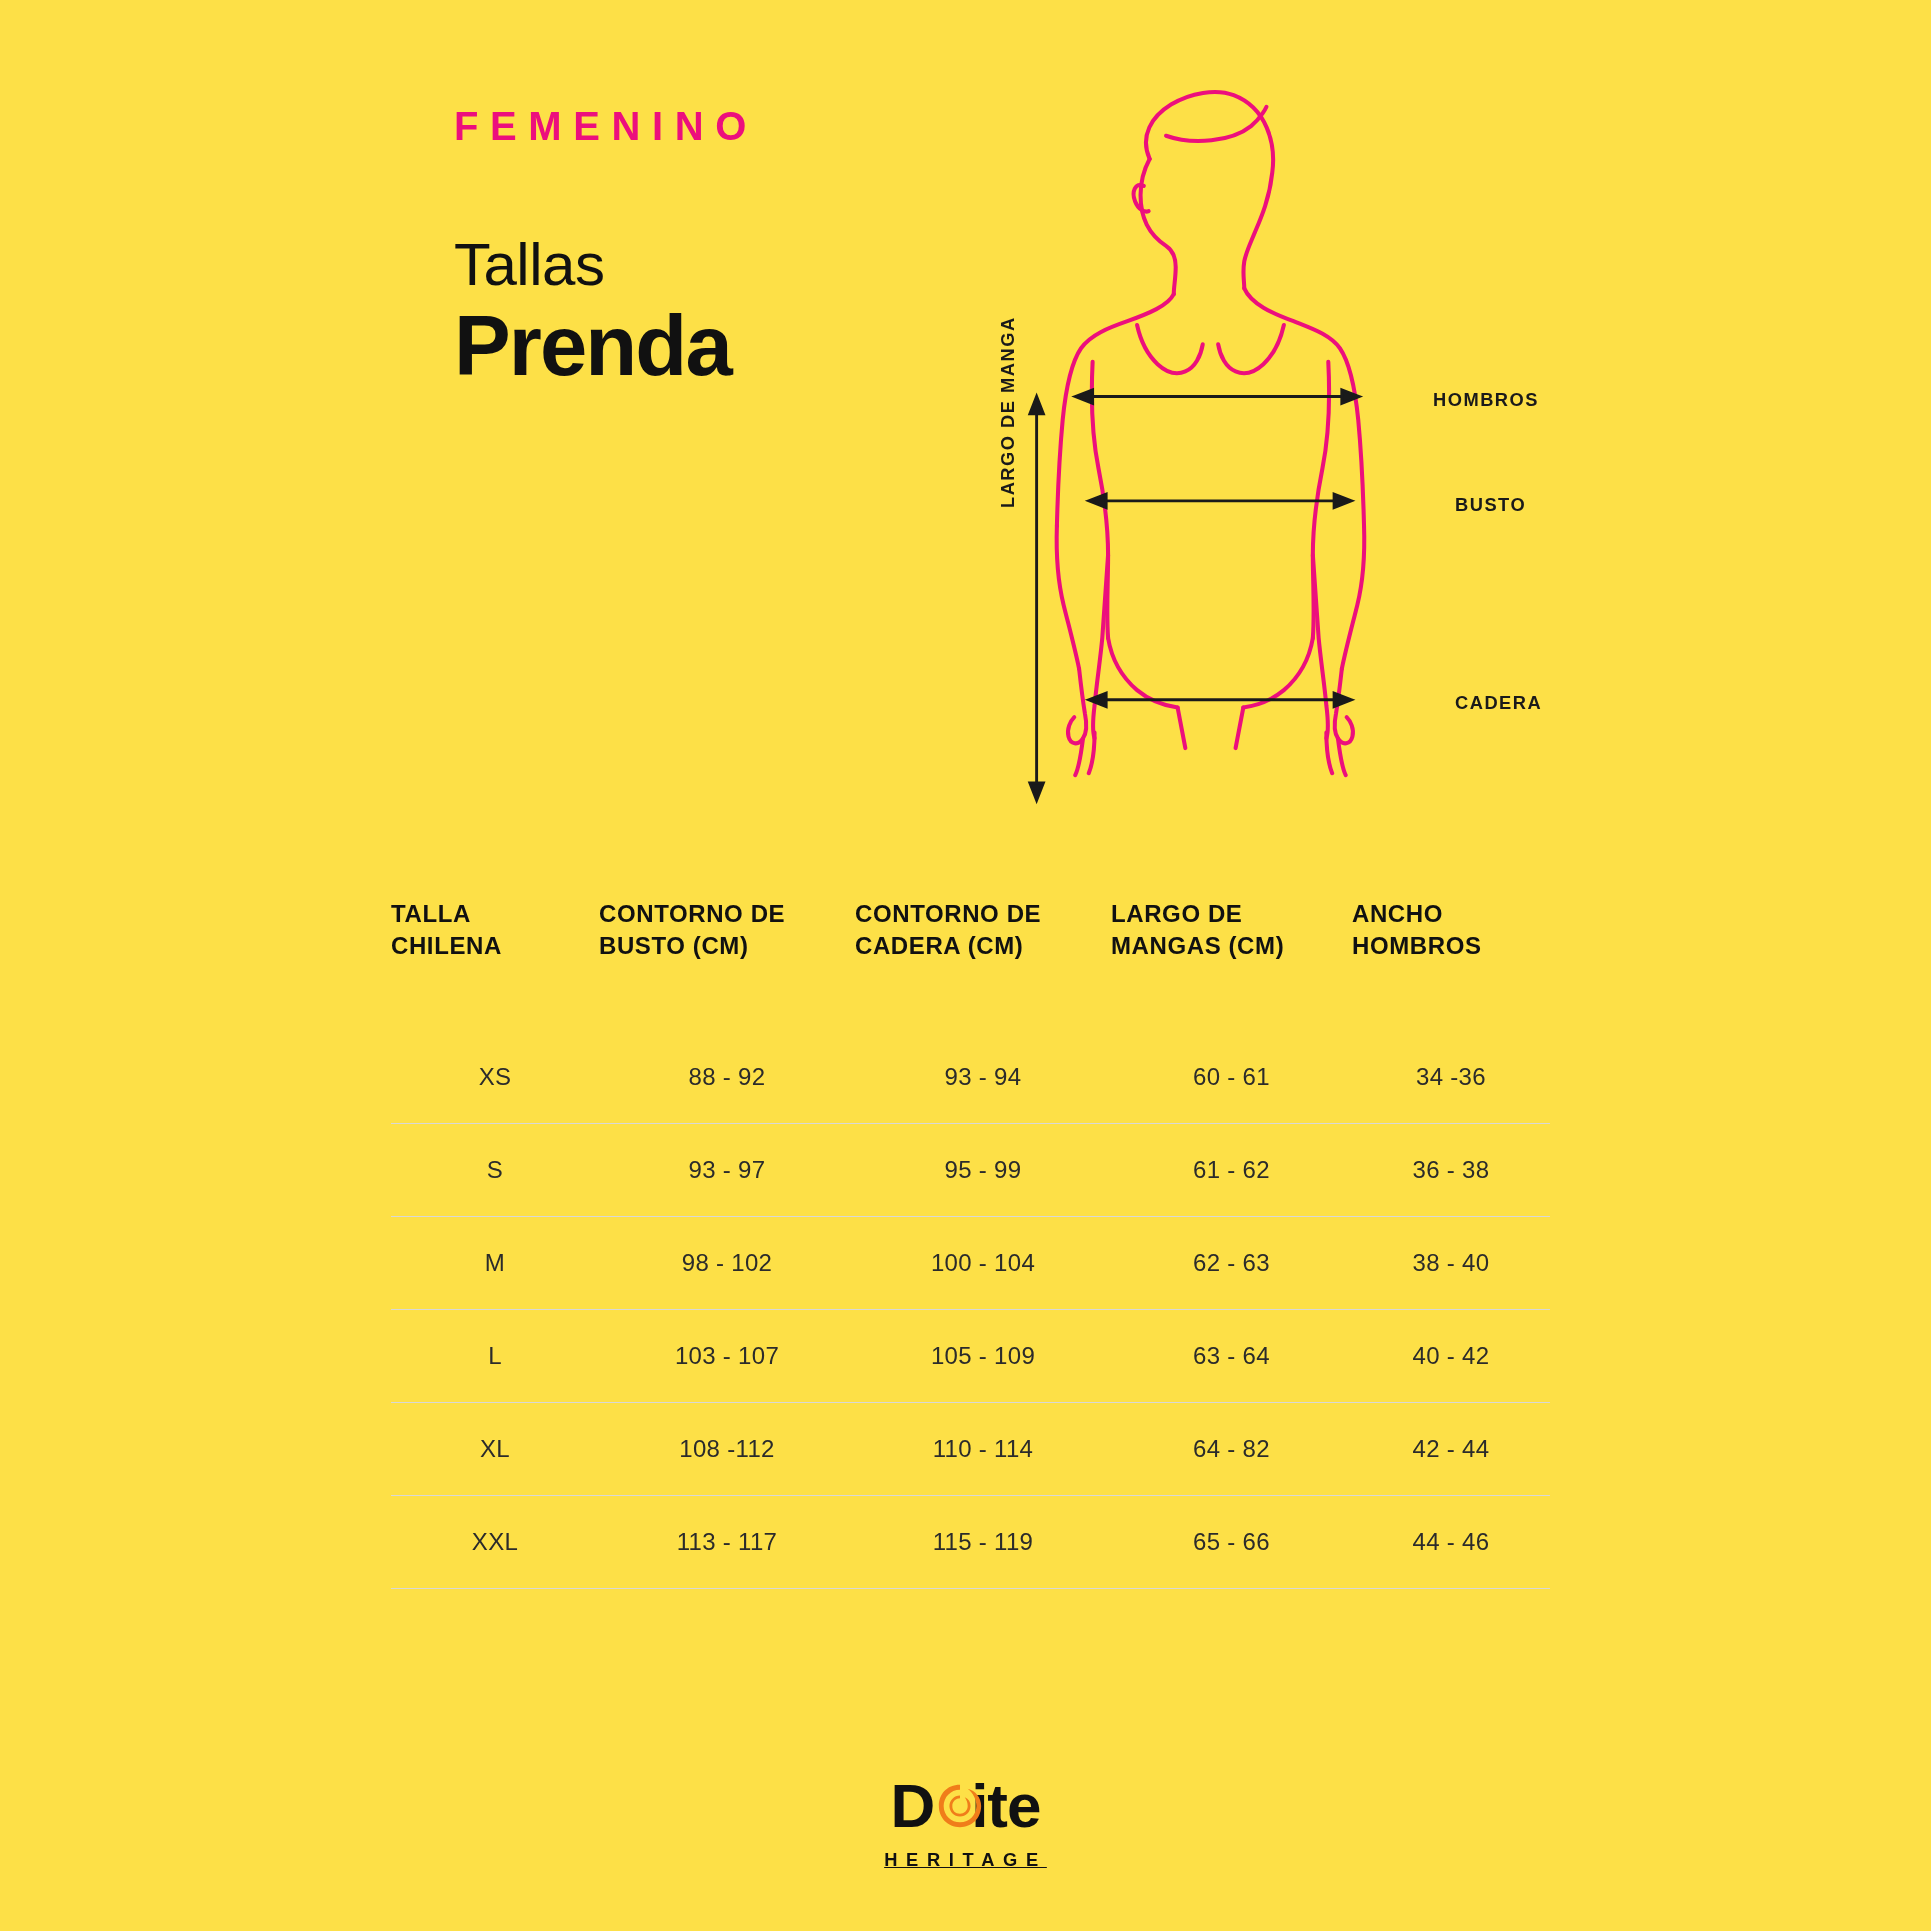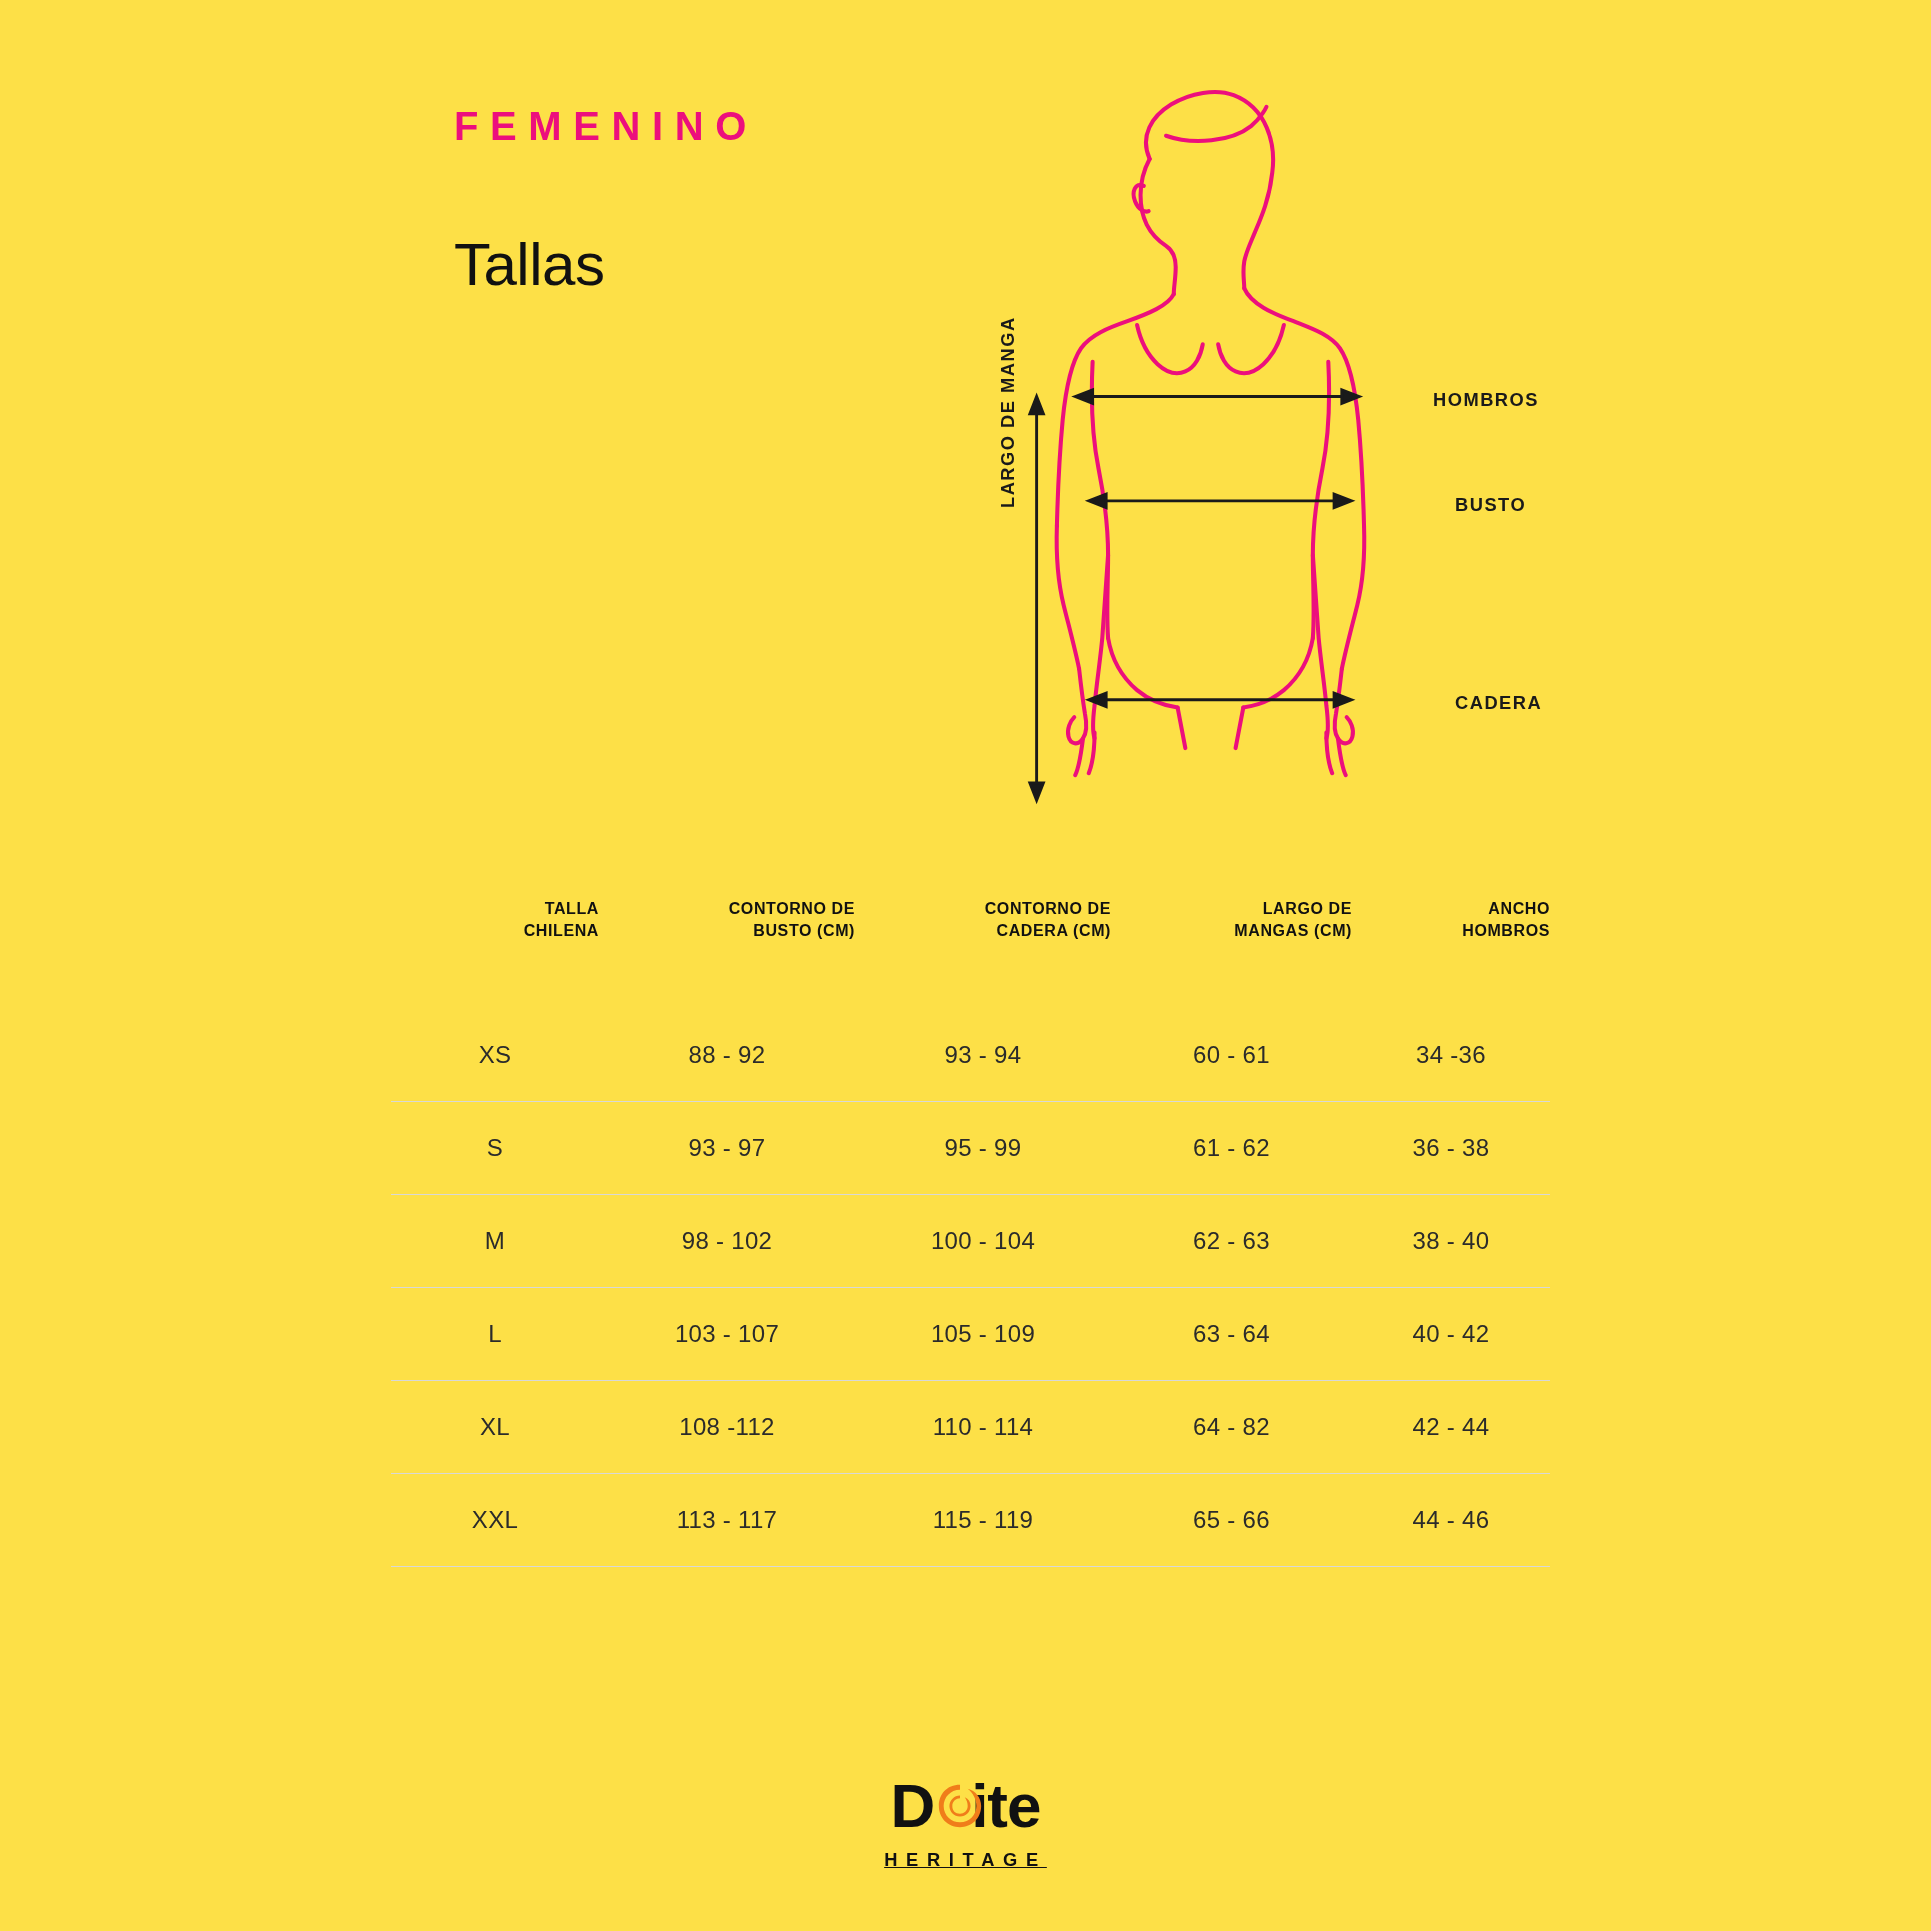--- a/index.html
+++ b/index.html
@@ -96,26 +96,26 @@
     left: 391px;
     top: 898px;
     width: 1159px;
   }
   table.size-table {
     border-collapse: collapse;
     width: 1159px;
     table-layout: fixed;
   }
   table.size-table th {
-    font-size: 16px;
+    font-size: 24px;
     font-weight: 700;
     letter-spacing: 0.6px;
     color: #111111;
     padding: 0 0 25px 0;
-    text-align: right;
+    text-align: left;
     vertical-align: top;
     line-height: 1.35;
   }
   table.size-table th.col-talla { width: 208px; }
   table.size-table th.col-busto { width: 256px; }
   table.size-table th.col-cadera { width: 256px; }
   table.size-table th.col-mangas { width: 241px; }
   table.size-table th.col-hombros { width: 198px; }
 
   table.size-table tbody tr td {
@@ -173,20 +173,21 @@
   }
 </style>
 </head>
 <body>
 
 <div class="page">
 
   <div class="header">
     <div class="kicker">FEMENINO</div>
     <div class="title-small">Tallas</div>
+    <div class="title-big">Prenda</div>
   </div>
 
   <div class="figure-wrap">
     <svg width="599" height="763" viewBox="0 0 620 790">
       <g fill="none" stroke="#ec0f7d" stroke-width="4.2" stroke-linecap="round" stroke-linejoin="round">
 
         <path d="M131 90 C110 42 182 10 218 24 C252 37 262 74 258 104 C255 132 246 152 240 166
                  C236 176 231 186 229 196 C227 208 229 216 229 224"></path>
         <path d="M131 90 C118 114 120 142 128 158 C134 170 142 176 148 180
                  C154 184 158 192 158 202 C158 214 156 222 156 230"></path>

